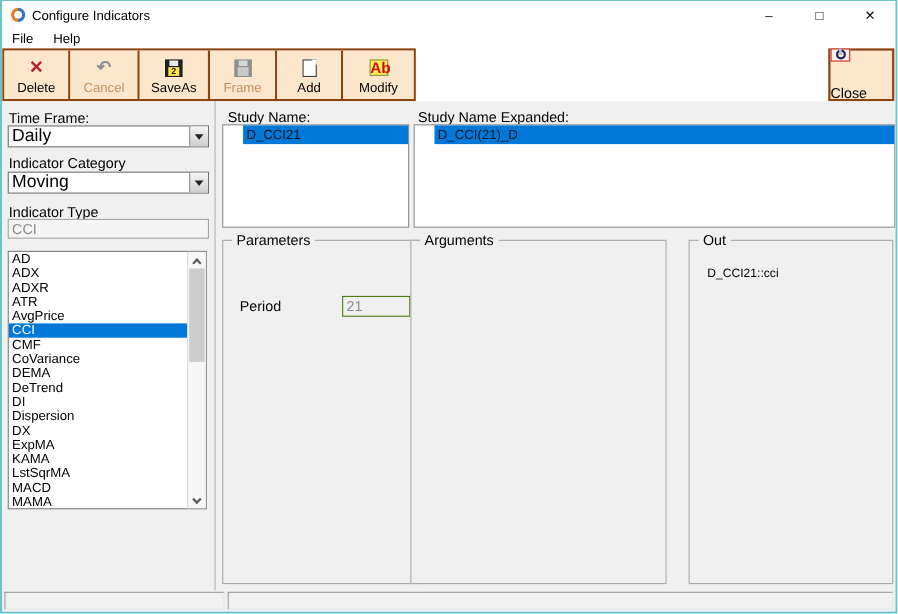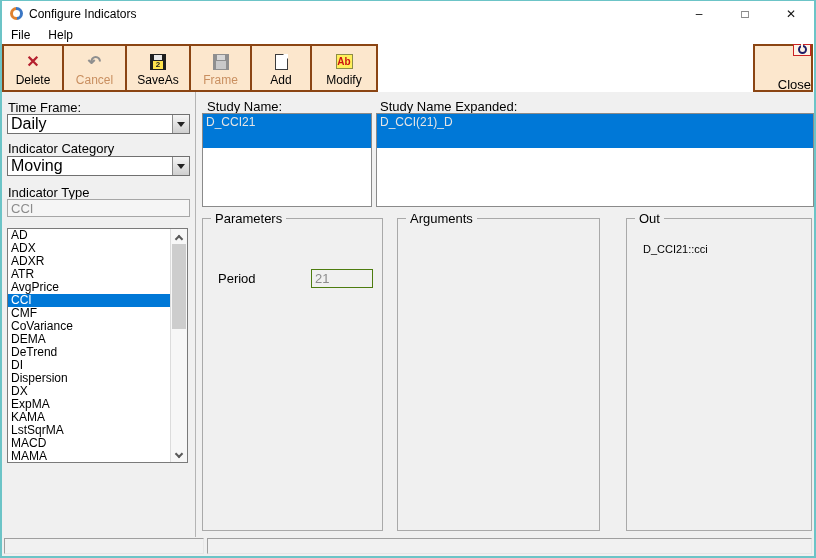--- a/index.html
+++ b/index.html
@@ -43,24 +43,24 @@
                     font-size:8px; line-height:8px; font-weight:bold; color:#1f1f1f; text-align:center; }
   .floppy.gray { background:#8f8f8f; }
   .floppy.gray .shutter { background:#d8d8d8; }
   .floppy.gray .flabel { background:#c9c9c9; color:transparent; }
 
   .page-icon { width:13px; height:16px; background:#fff; border:1px solid #3c3c3c; position:relative; }
   .page-icon::before { content:''; position:absolute; top:-1px; right:-1px; width:0; height:0;
                        border-top:5px solid #fff; border-left:5px solid transparent; }
 
   .ab-icon { width:17px; height:15px; background:#ffef5a; border:1px solid #8d8d46; color:#cc1111;
-             font-weight:bold; font-size:10px; line-height:13px; text-align:center; }
+             font-weight:bold; font-size:14px; line-height:13px; text-align:center; }
 
   .close-btn { position:absolute; right:1px; top:0; height:48px; width:60px; border:2px solid #8b4513;
-               background:#fce7cd; display:flex; flex-direction:column; align-items:flex-end; justify-content:center; gap:21px; }
+               background:#fce7cd; display:flex; flex-direction:column; align-items:flex-start; justify-content:center; gap:21px; }
   .power-box { width:18px; height:17px; border:1px solid #cc2222; background:#fdf3e7;
                display:flex; align-items:flex-end; justify-content:center; position:relative; }
   .power-ring { width:9px; height:9px; border:2px solid #1d1d66; border-radius:50%; margin-bottom:1px; position:relative; }
   .power-bar { position:absolute; top:-3px; left:50%; transform:translateX(-50%); width:2px; height:6px;
                background:#1d1d66; border-left:1px solid #fdf3e7; border-right:1px solid #fdf3e7; }
 
   
   .client { position:relative; flex:1 1 auto; background:#f0f0f0; }
 
   .left-panel { position:absolute; left:0; top:0; bottom:0; width:194px; border-right:1px solid #b4b4b4; }
@@ -85,21 +85,21 @@
   .sb-btn { height:15px; width:100%; display:flex; align-items:center; justify-content:center; }
   .chev { width:6px; height:6px; border-right:2px solid #5a5a5a; border-bottom:2px solid #5a5a5a; }
   .chev.up { transform:rotate(-135deg); margin-top:4px; }
   .chev.down { transform:rotate(45deg); margin-bottom:2px; }
   .sb-track { flex:1; width:100%; position:relative; }
   .sb-thumb { position:absolute; top:0; left:1px; right:1px; height:85px; background:#cdcdcd; }
 
   .right-area { position:absolute; left:195px; right:0; top:0; bottom:0; }
   .study-label { position:absolute; top:7px; font-size:13px; }
   .study-list { position:absolute; top:21px; height:94px; background:#fff; border:1px solid #8a8a8a; }
-  .study-row { height:34px; line-height:17px; background:#0078d7; color:#e5e5e5; font-size:12px; padding-left:3px; }
+  .study-row { height:17px; line-height:17px; background:#0078d7; color:#0f172a; font-size:12px; padding-left:3px;margin-left:18px; }
 
   .groupbox { position:absolute; top:126px; height:313px; border:1px solid #a9a9a9; background:#f0f0f0; }
   .gb-title { position:absolute; top:-8px; left:8px; background:#f0f0f0; padding:0 4px; font-size:13px; }
 
   .period-label { position:absolute; left:15px; top:52px; font-size:13px; }
   .period-field { position:absolute; left:108px; top:50px; width:62px; height:19px; background:#f0f0f0;
                   border:1px solid #4d7c0f; color:#8c8c8c; font-size:13px; padding-left:3px;
                   font-family:"Liberation Sans", sans-serif; }
   .out-value { position:absolute; left:16px; top:24px; font-size:11px; }
 
@@ -260,21 +260,21 @@
       <div class="study-list" style="left:179px; width:438px">
         <div class="study-row">D_CCI(21)_D</div>
       </div>
 
       <div class="groupbox" style="left:5px; width:181px">
         <span class="gb-title">Parameters</span>
         <span class="period-label">Period</span>
         <input class="period-field" readonly="" value="21" style="">
       </div>
 
-      <div class="groupbox" style="left:200px; width:203px">
+      <div class="groupbox" style="left:176px; width:233px">
         <span class="gb-title">Arguments</span>
       </div>
 
       <div class="groupbox" style="left:429px; width:186px">
         <span class="gb-title">Out</span>
         <span class="out-value">D_CCI21::cci</span>
       </div>
     </div>
 
   </div>

